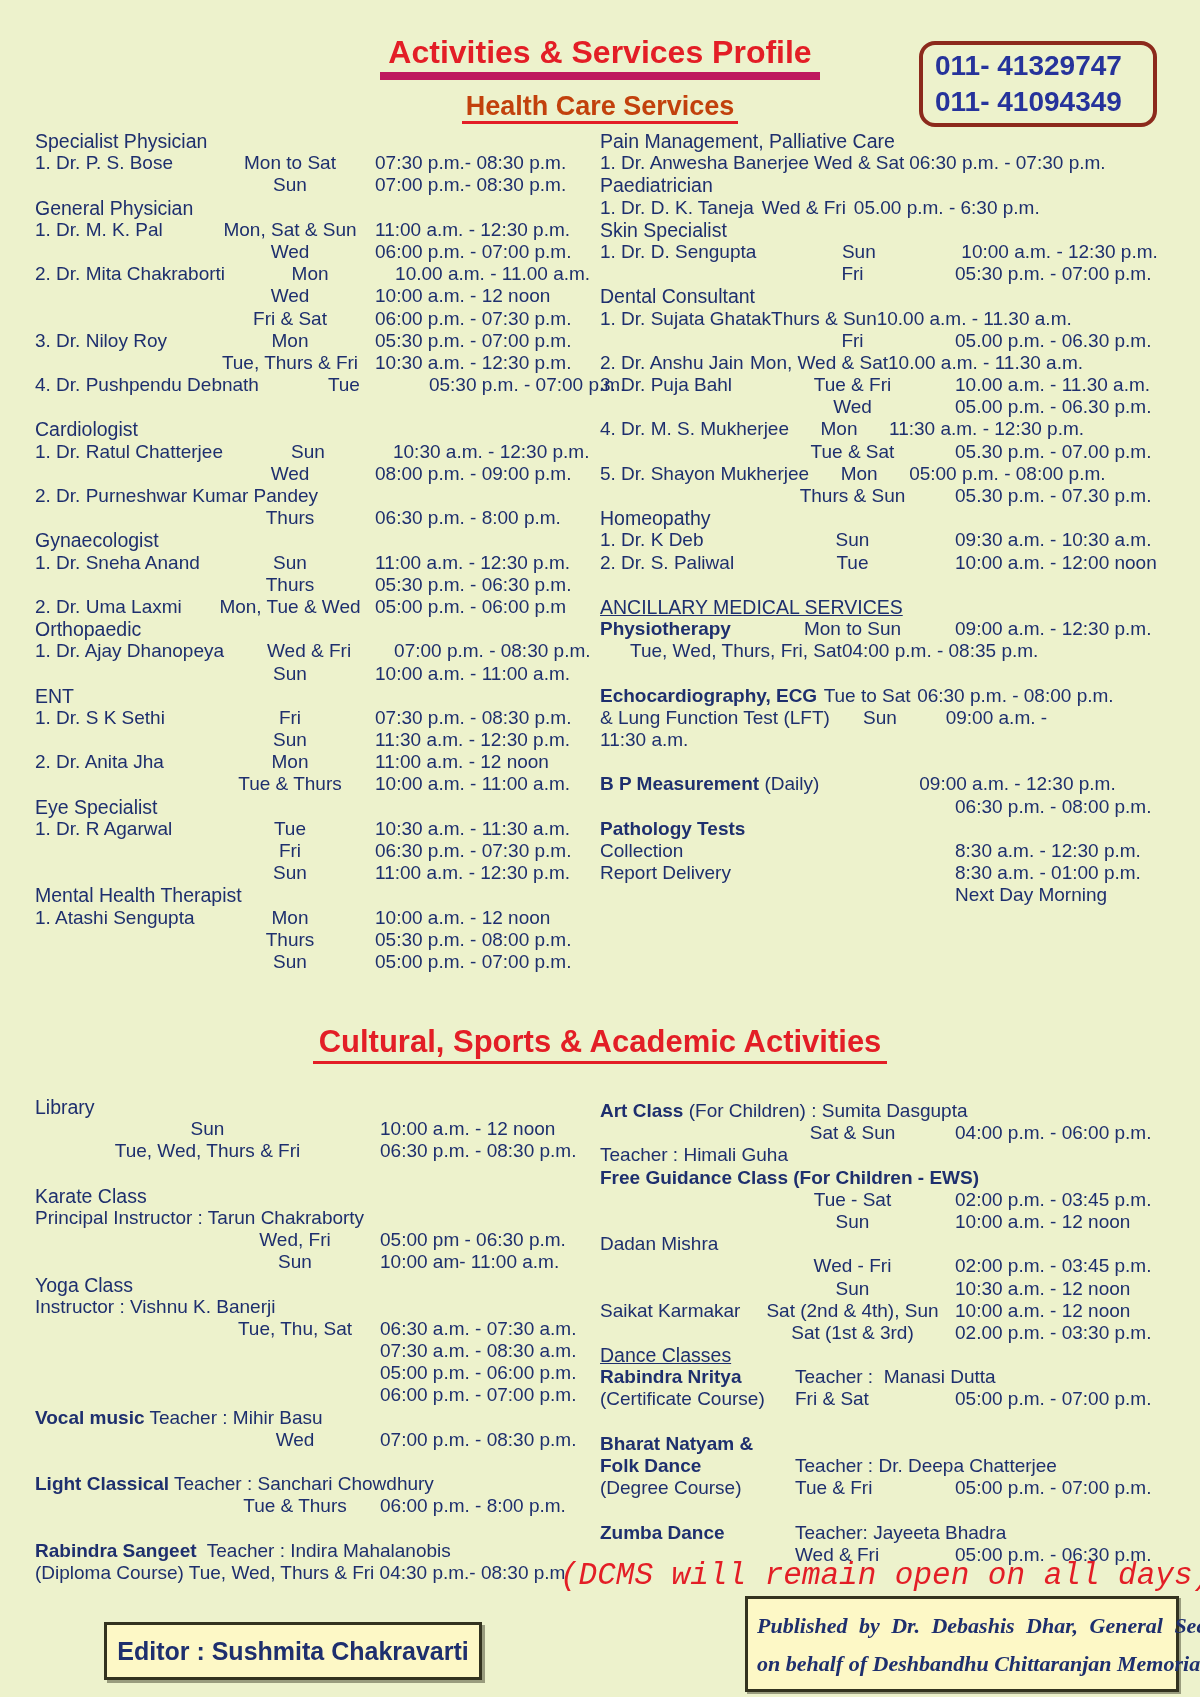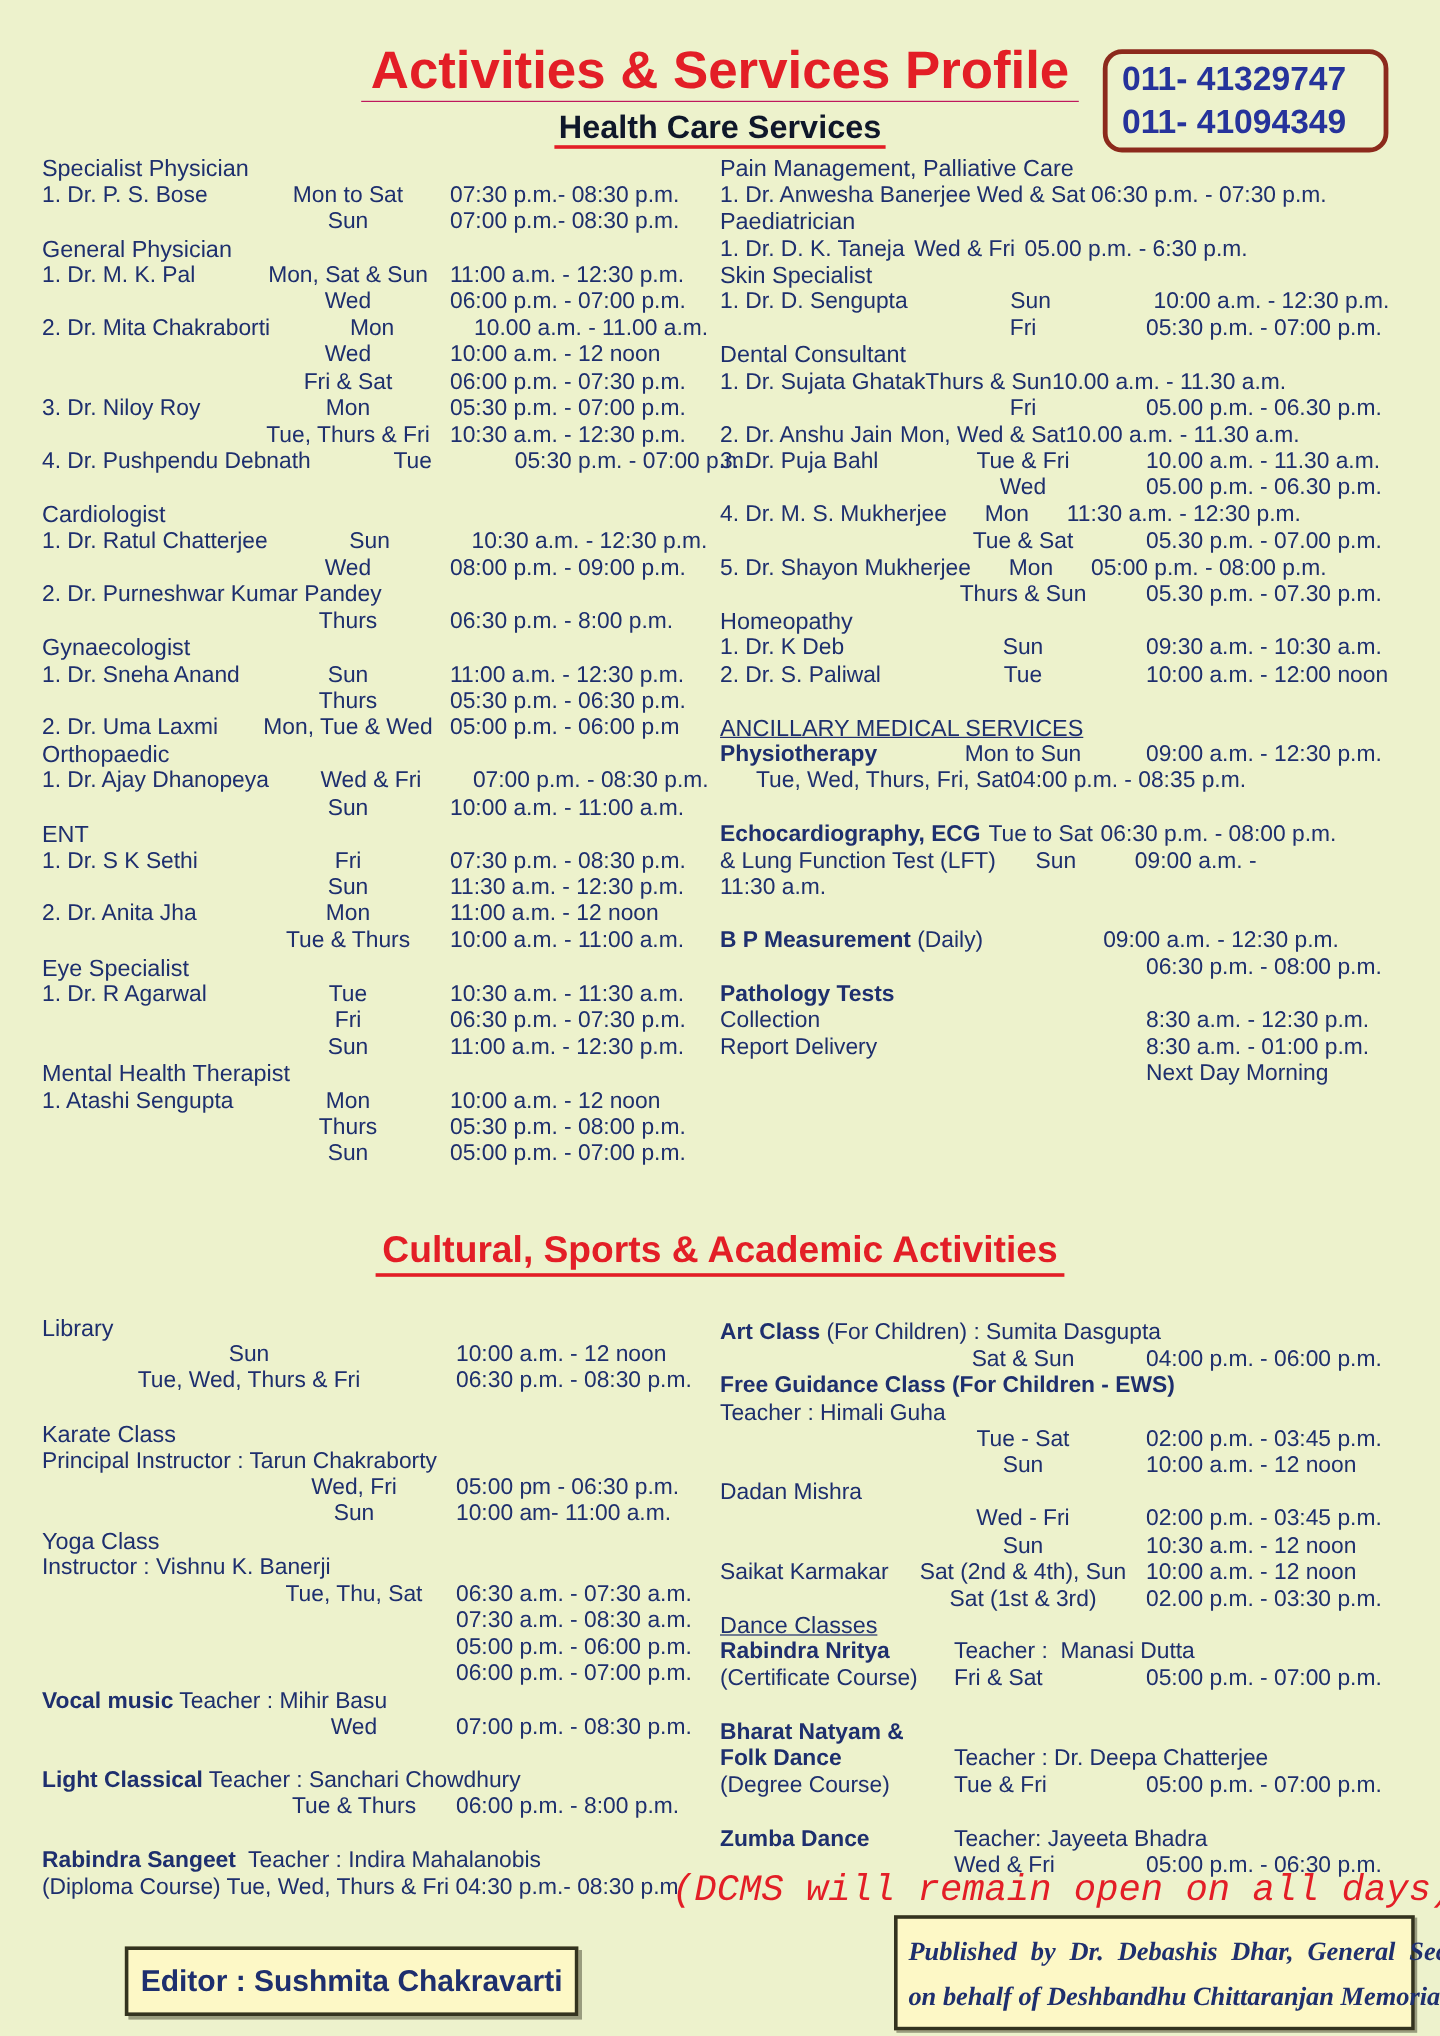--- a/index.html
+++ b/index.html
@@ -2,24 +2,24 @@
 <html><head>
 <meta charset="utf-8">
 <style>
   html,body{margin:0;padding:0}
   body{
     width:1200px;height:1697px;position:relative;overflow:hidden;
     background:#edf2cc;color:#1e2f6e;
     font-family:"Liberation Sans","DejaVu Sans",sans-serif;
   }
   .main-title{position:absolute;top:36px;left:0;width:1200px;text-align:center}
-  .main-title .t{display:inline-block;font-size:44px;font-weight:bold;color:#e31e26;
-    border-bottom:1px solid #be185d;padding:0 8px 2px;line-height:1.05}
+  .main-title .t{display:inline-block;font-size:32px;font-weight:bold;color:#e31e26;
+    border-bottom:8px solid #be185d;padding:0 8px 2px;line-height:1.05}
   .sub-title{position:absolute;top:92px;left:0;width:1200px;text-align:center}
-  .sub-title .t{display:inline-block;font-size:27px;font-weight:bold;color:#0f172a;
+  .sub-title .t{display:inline-block;font-size:27px;font-weight:bold;color:#c2410c;
     border-bottom:3px solid #e31e26;padding:0 4px 1px;line-height:1.05}
   .phone-box{position:absolute;left:919px;top:41px;width:238px;height:86px;box-sizing:border-box;
     border:4px solid #8c2a1c;border-radius:16px;display:flex;flex-direction:column;
     justify-content:center;padding-left:12px;background:#edf2cc}
   .phone{font-size:28px;font-weight:bold;color:#26339b;line-height:36px;white-space:pre}
   .col{position:absolute}
   #health-left{left:35px;top:130px;width:545px}
   #health-right{left:600px;top:130px;width:580px}
   #cult-left{left:35px;top:1096px;width:545px}
   #cult-right{left:600px;top:1100px;width:580px}
@@ -436,22 +436,22 @@
     <div class="row line"><span class="b">Rabindra Sangeet</span><span>  Teacher : Indira Mahalanobis</span></div>
     <div class="row line"><span>(Diploma Course) Tue, Wed, Thurs &amp; Fri 04:30 p.m.- 08:30 p.m</span></div>
   </div>
 <div id="cult-right" class="col">
     <div class="row line"><span class="b">Art Class</span><span> (For Children) : Sumita Dasgupta</span></div>
     <div class="row cols">
       <span class="c-name"></span>
       <span class="c-days">Sat &amp; Sun</span>
       <span class="c-time">04:00 p.m. - 06:00 p.m.</span>
     </div>
+    <div class="row line"><span>Teacher : Himali Guha</span></div>
     <div class="row line"><span class="b">Free Guidance Class (For Children - EWS)</span></div>
-    <div class="row line"><span>Teacher : Himali Guha</span></div>
     <div class="row cols">
       <span class="c-name"></span>
       <span class="c-days">Tue - Sat</span>
       <span class="c-time">02:00 p.m. - 03:45 p.m.</span>
     </div>
     <div class="row cols">
       <span class="c-name"></span>
       <span class="c-days">Sun</span>
       <span class="c-time">10:00 a.m. - 12 noon</span>
     </div>

